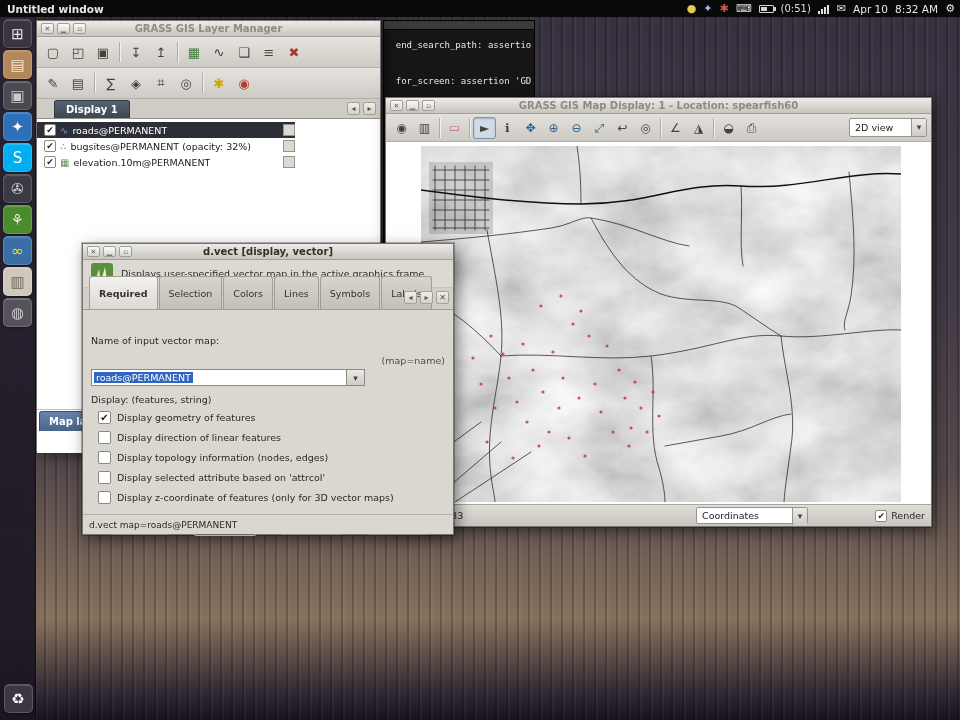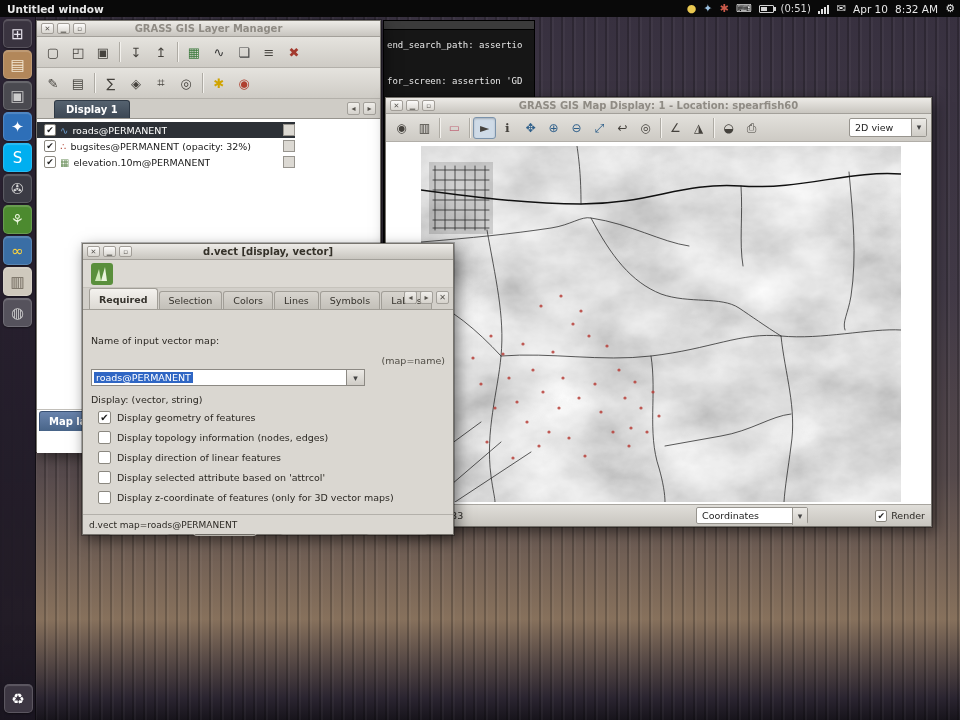--- a/index.html
+++ b/index.html
@@ -45,21 +45,21 @@
  position:relative;border-bottom:1px solid #a3a09a;}
 .winbtns{display:flex;gap:3px;padding-left:4px;z-index:2;}
 .winbtn{width:13px;height:11px;font-size:7px;line-height:10px;text-align:center;color:#5c5954;
  background:linear-gradient(#fcfbfa,#d9d6d0);border:1px solid #a29e98;border-radius:2px;cursor:pointer;}
 .wintitle{position:absolute;left:0;right:0;text-align:center;font-size:10px;font-weight:bold;color:#8f8b84;}
 .window.active .wintitle{color:#343129;}
 
 
 #terminal{left:383px;top:20px;width:152px;height:330px;background:#161616;border:1px solid #000;z-index:5;position:absolute;}
 #terminal .tbar{height:9px;background:#3b3b3b;border-bottom:1px solid #000;}
-.tline{font-family:"DejaVu Sans Mono",monospace;font-size:9px;color:#e9e9e9;white-space:pre;padding-left:3px;}
+.tline{font-family:"DejaVu Sans Mono",monospace;font-size:9px;color:#e9e9e9;white-space:pre;padding-left:9px;text-align:center;}
 .tline:nth-child(1){margin-top:10px;}
 .tline:nth-child(2){margin-top:26px;}
 
 
 #layer-manager{left:36px;top:20px;width:345px;height:432px;z-index:10;}
 .lm-tb{height:31px;background:linear-gradient(#e5e3de,#cecbc5);border-bottom:1px solid #b3b0aa;
  display:flex;align-items:center;padding:0 4px;gap:1px;}
 .tbtn{width:24px;height:24px;border:1px solid transparent;border-radius:3px;background:transparent;
  display:flex;align-items:center;justify-content:center;font-size:13px;color:#45423d;cursor:pointer;
  font-family:"DejaVu Sans",sans-serif;}
@@ -105,21 +105,21 @@
 .coordtext{margin-left:50px;}
 .status-combo{position:absolute;left:310px;top:2px;width:112px;height:17px;margin:0;}
 .renderbox{position:absolute;right:6px;display:flex;align-items:center;gap:4px;}
 
 
 #dvect-dialog{left:82px;top:243px;width:372px;height:292px;z-index:30;background:#dad7d1;}
 .dlg-header{height:28px;background:#dcd9d3;display:flex;align-items:center;gap:8px;padding:0 8px;
  border-bottom:1px solid #c6c3bc;font-size:9.5px;color:#2e2b27;}
 .dlg-tabs{height:22px;background:#d2cfc9;display:flex;align-items:flex-end;padding:0 0 0 6px;
  border-bottom:1px solid #a19e97;position:relative;}
-.dtab{height:18px;padding:4px 9px;font-size:9.5px;display:flex;align-items:center;
+.dtab{height:18px;padding:16px 9px;font-size:9.5px;display:flex;align-items:center;
  background:linear-gradient(#d7d4ce,#c3c0b9);border:1px solid #a19e97;border-bottom:none;
  border-radius:3px 3px 0 0;margin-right:1px;color:#36332d;cursor:pointer;}
 .dtab.sel{background:linear-gradient(#f4f2ee,#dcd9d3);height:21px;font-weight:bold;}
 .dlg-body{position:absolute;left:0;right:0;top:66px;bottom:20px;background:#dad7d1;padding:5px 8px 0;
  font-size:9.5px;color:#2b2823;}
 .paramrow{display:flex;align-items:center;}
 .paramrow .hint{margin-left:auto;color:#4f4c45;margin-top:40px;}
 .inputrow{display:flex;margin-top:3px;}
 .txt{width:256px;height:17px;background:#fff;border:1px solid #8c8983;display:flex;align-items:center;
  padding-left:2px;cursor:text;}
@@ -418,20 +418,21 @@
         <span class="winbtn">▫</span>
       </span>
     <span class="wintitle">d.vect [display, vector]</span>
   </div>
   <div class="dlg-header">
     <svg width="22" height="22">
       <rect rx="3" width="22" height="22" fill="#5a8f3c"></rect>
       <path d="M4 18 L8 6 L10 18 Z" fill="#cfe8b8"></path>
       <path d="M10 18 L14 4 L16 18 Z" fill="#eaf5dc"></path>
     </svg>
+    <span>Displays user-specified vector map in the active graphics frame.</span>
   </div>
   <div class="dlg-tabs">
     <span style="display:flex;align-items:flex-end;">
         <div class="dtab sel">Required</div>
         <div class="dtab">Selection</div>
         <div class="dtab">Colors</div>
         <div class="dtab">Lines</div>
         <div class="dtab">Symbols</div>
         <div class="dtab">Labels</div>
       </span>
@@ -447,33 +448,33 @@
       <span class="hint">(map=name)</span>
     </div>
     <div class="inputrow">
       <div class="txt">
         <span class="seltext">roads@PERMANENT</span>
       </div>
       <div class="combobtn">
         <span>▾</span>
       </div>
     </div>
-    <div class="sectlabel">Display: (vector, string)</div>
+    <div class="sectlabel">Display: (features, string)</div>
     <div>
         <div class="opt">
      <span class="cb big">✔</span>
      <span>Display geometry of features</span>
         </div>
         <div class="opt">
      <span class="cb big"></span>
-     <span>Display topology information (nodes, edges)</span>
+     <span>Display direction of linear features</span>
         </div>
         <div class="opt">
      <span class="cb big"></span>
-     <span>Display direction of linear features</span>
+     <span>Display topology information (nodes, edges)</span>
         </div>
         <div class="opt">
      <span class="cb big"></span>
      <span>Display selected attribute based on 'attrcol'</span>
         </div>
         <div class="opt">
      <span class="cb big"></span>
      <span>Display z-coordinate of features (only for 3D vector maps)</span>
         </div>
       </div>

